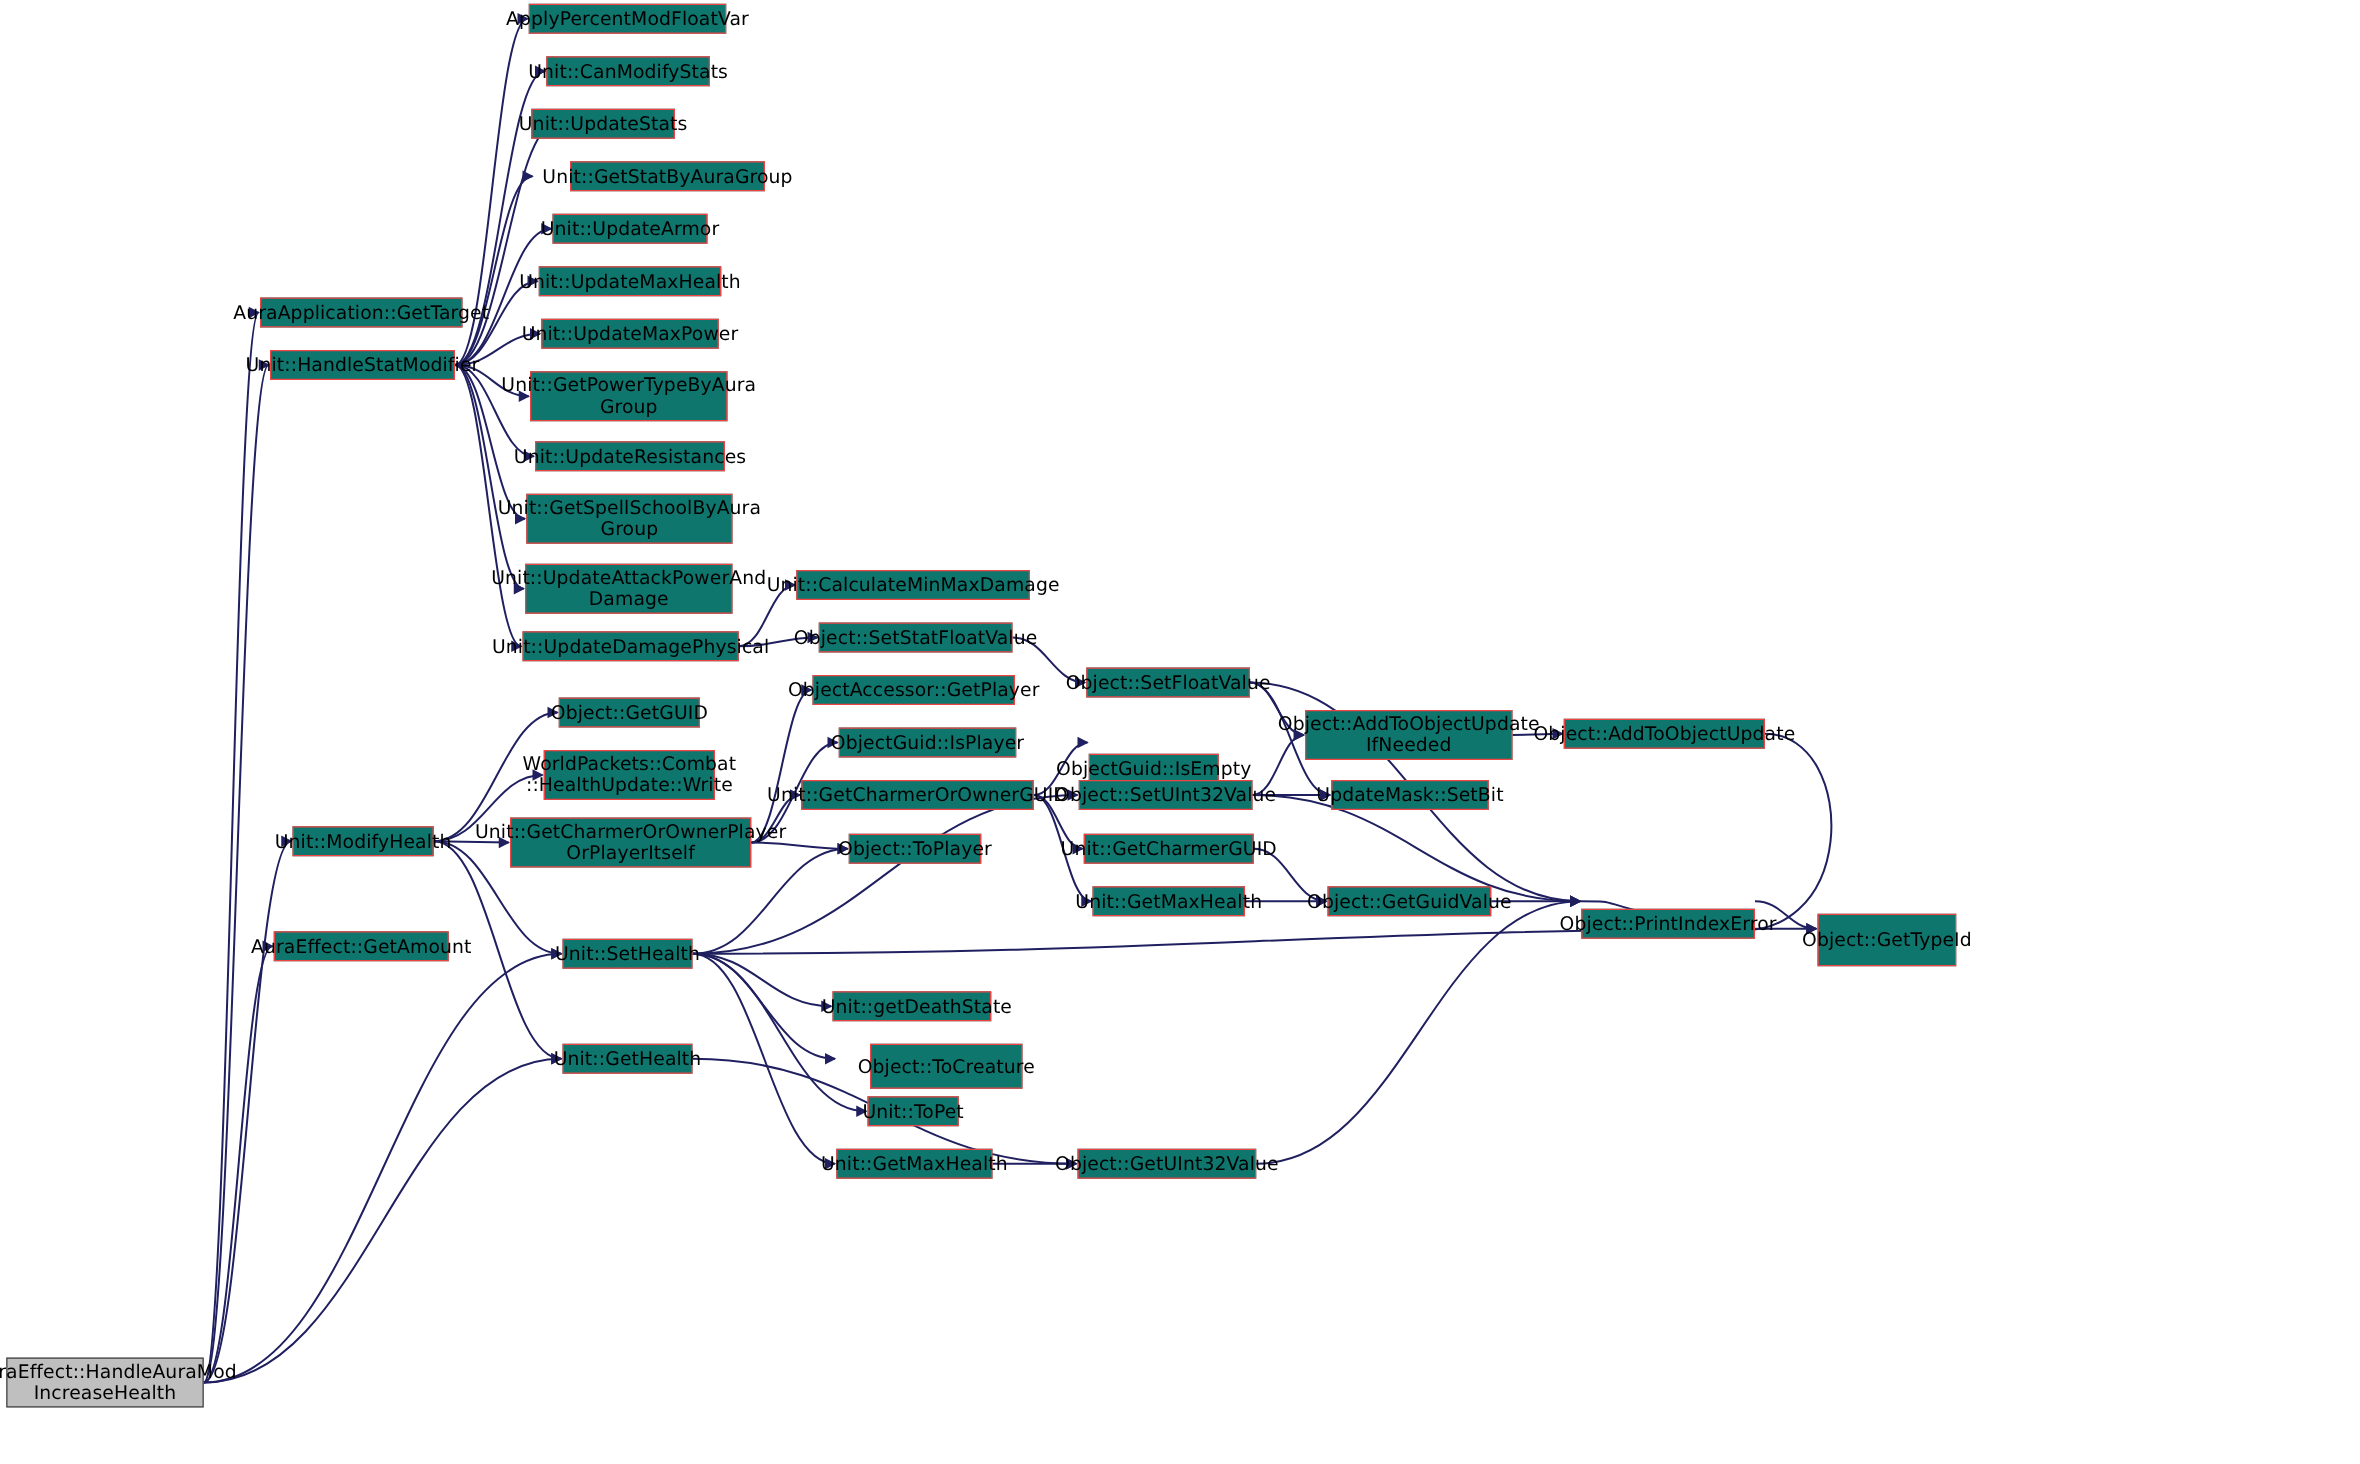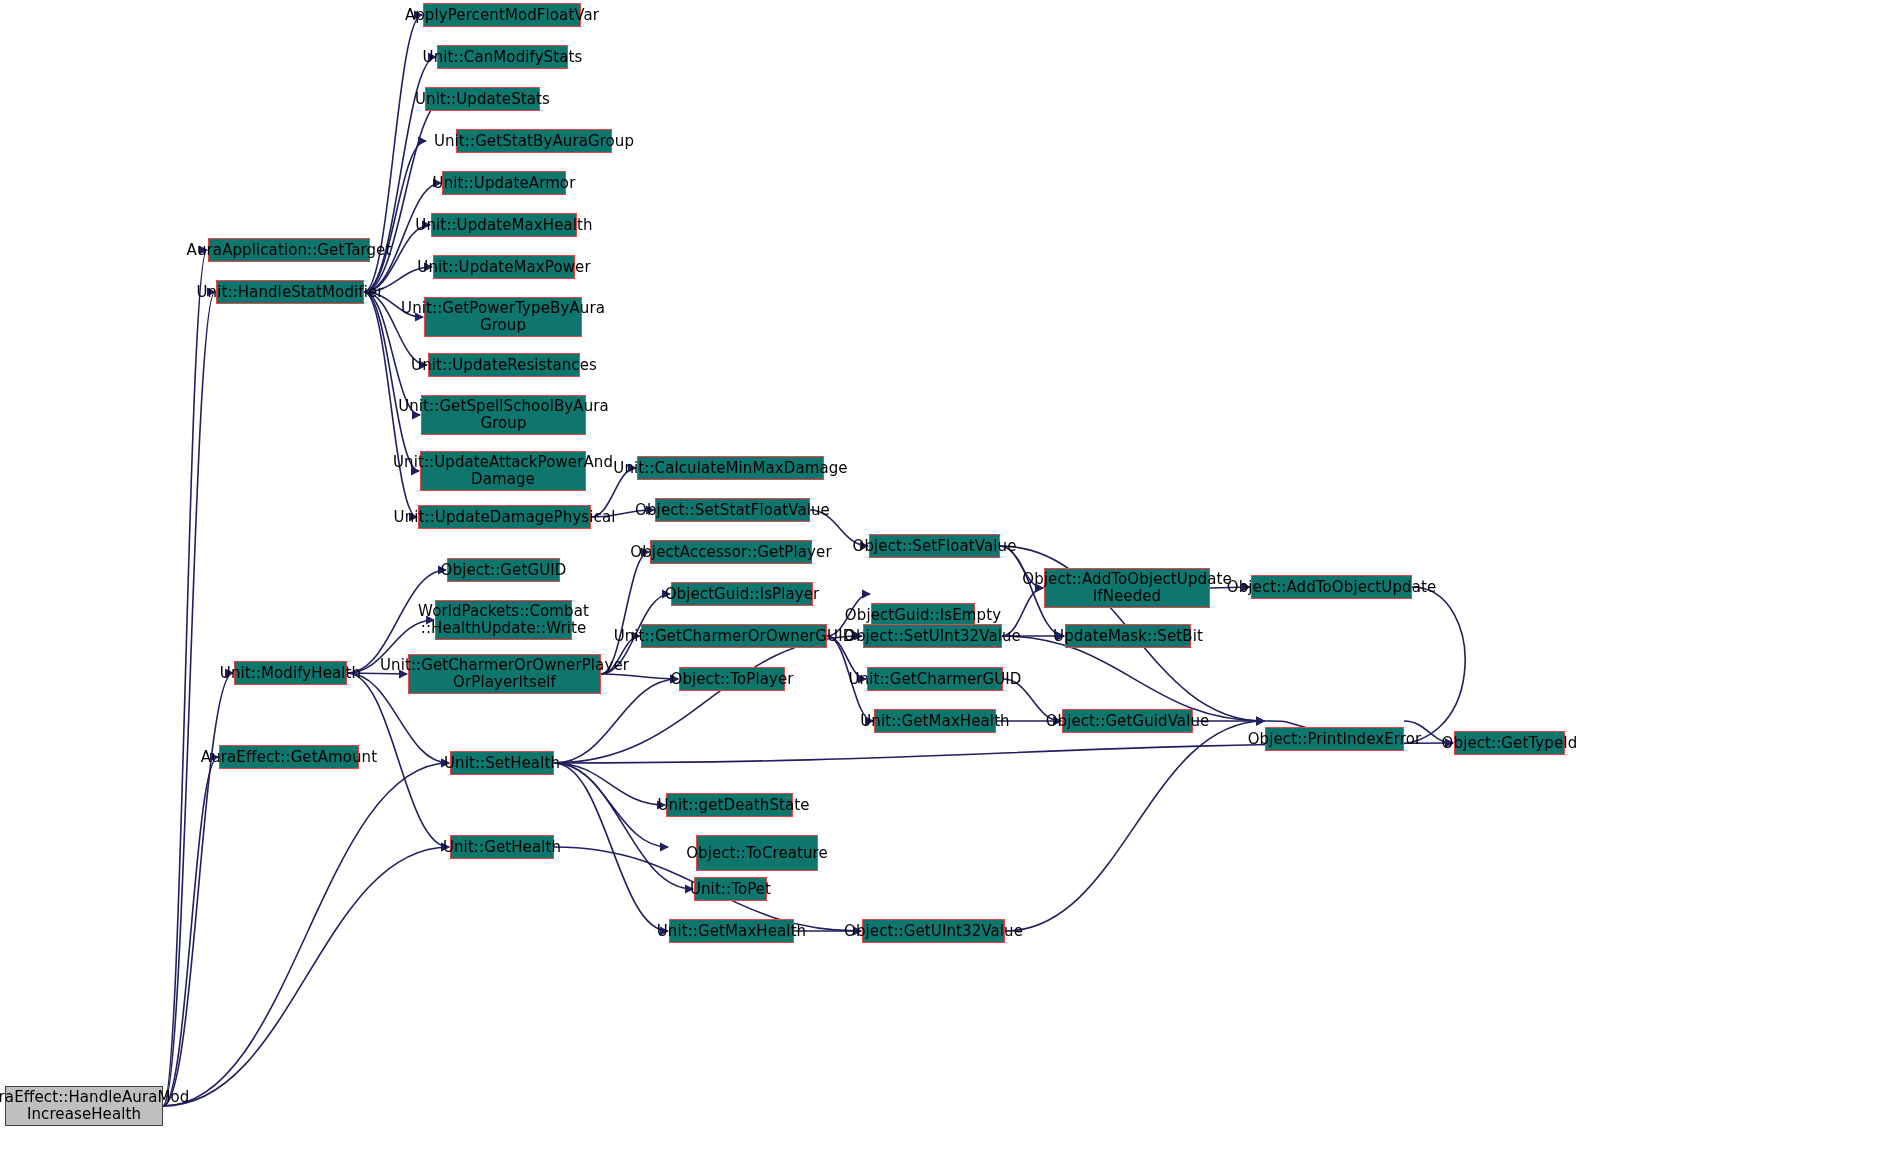--- a/index.html
+++ b/index.html
@@ -180,21 +180,21 @@
       <div class="node-box" style="left: 447px; top: 558px; width: 113px; height: 24px;">Object::GetGUID</div>
       <div class="node-box" style="left: 435px; top: 600px; width: 137px; height: 40px;">WorldPackets::Combat
 ::HealthUpdate::Write</div>
       <div class="node-box" style="left: 408px; top: 654px; width: 193px; height: 40px;">Unit::GetCharmerOrOwnerPlayer
 OrPlayerItself</div>
       <div class="node-box" style="left: 679px; top: 667px; width: 106px; height: 24px;">Object::ToPlayer</div>
       <div class="node-box" style="left: 867px; top: 667px; width: 136px; height: 24px;">Unit::GetCharmerGUID</div>
       <div class="node-box" style="left: 874px; top: 709px; width: 122px; height: 24px;">Unit::GetMaxHealth</div>
       <div class="node-box" style="left: 1062px; top: 709px; width: 131px; height: 24px;">Object::GetGuidValue</div>
       <div class="node-box" style="left: 1265px; top: 727px; width: 139px; height: 24px;">Object::PrintIndexError</div>
-      <div class="node-box" style="left: 1454px; top: 731px; width: 111px; height: 24px;">Object::GetTypeId</div>
+      <div class="node-box" style="left: 1454px; top: 731px; width: 111px; height: 42px;">Object::GetTypeId</div>
       <div class="node-box" style="left: 234px; top: 661px; width: 113px; height: 24px;">Unit::ModifyHealth</div>
       <div class="node-box" style="left: 219px; top: 745px; width: 140px; height: 24px;">AuraEffect::GetAmount</div>
       <div class="node-box" style="left: 450px; top: 751px; width: 104px; height: 24px;">Unit::SetHealth</div>
       <div class="node-box" style="left: 450px; top: 835px; width: 104px; height: 24px;">Unit::GetHealth</div>
       <div class="node-box" style="left: 666px; top: 793px; width: 127px; height: 24px; padding-left: 11px;">Unit::getDeathState</div>
       <div class="node-box" style="left: 696px; top: 835px; width: 122px; height: 36px;">Object::ToCreature</div>
       <div class="node-box" style="left: 694px; top: 877px; width: 73px; height: 24px;">Unit::ToPet</div>
       <div class="node-box" style="left: 669px; top: 919px; width: 125px; height: 24px;">Unit::GetMaxHealth</div>
       <div class="node-box" style="left: 862px; top: 919px; width: 143px; height: 24px;">Object::GetUInt32Value</div>
     </div>

